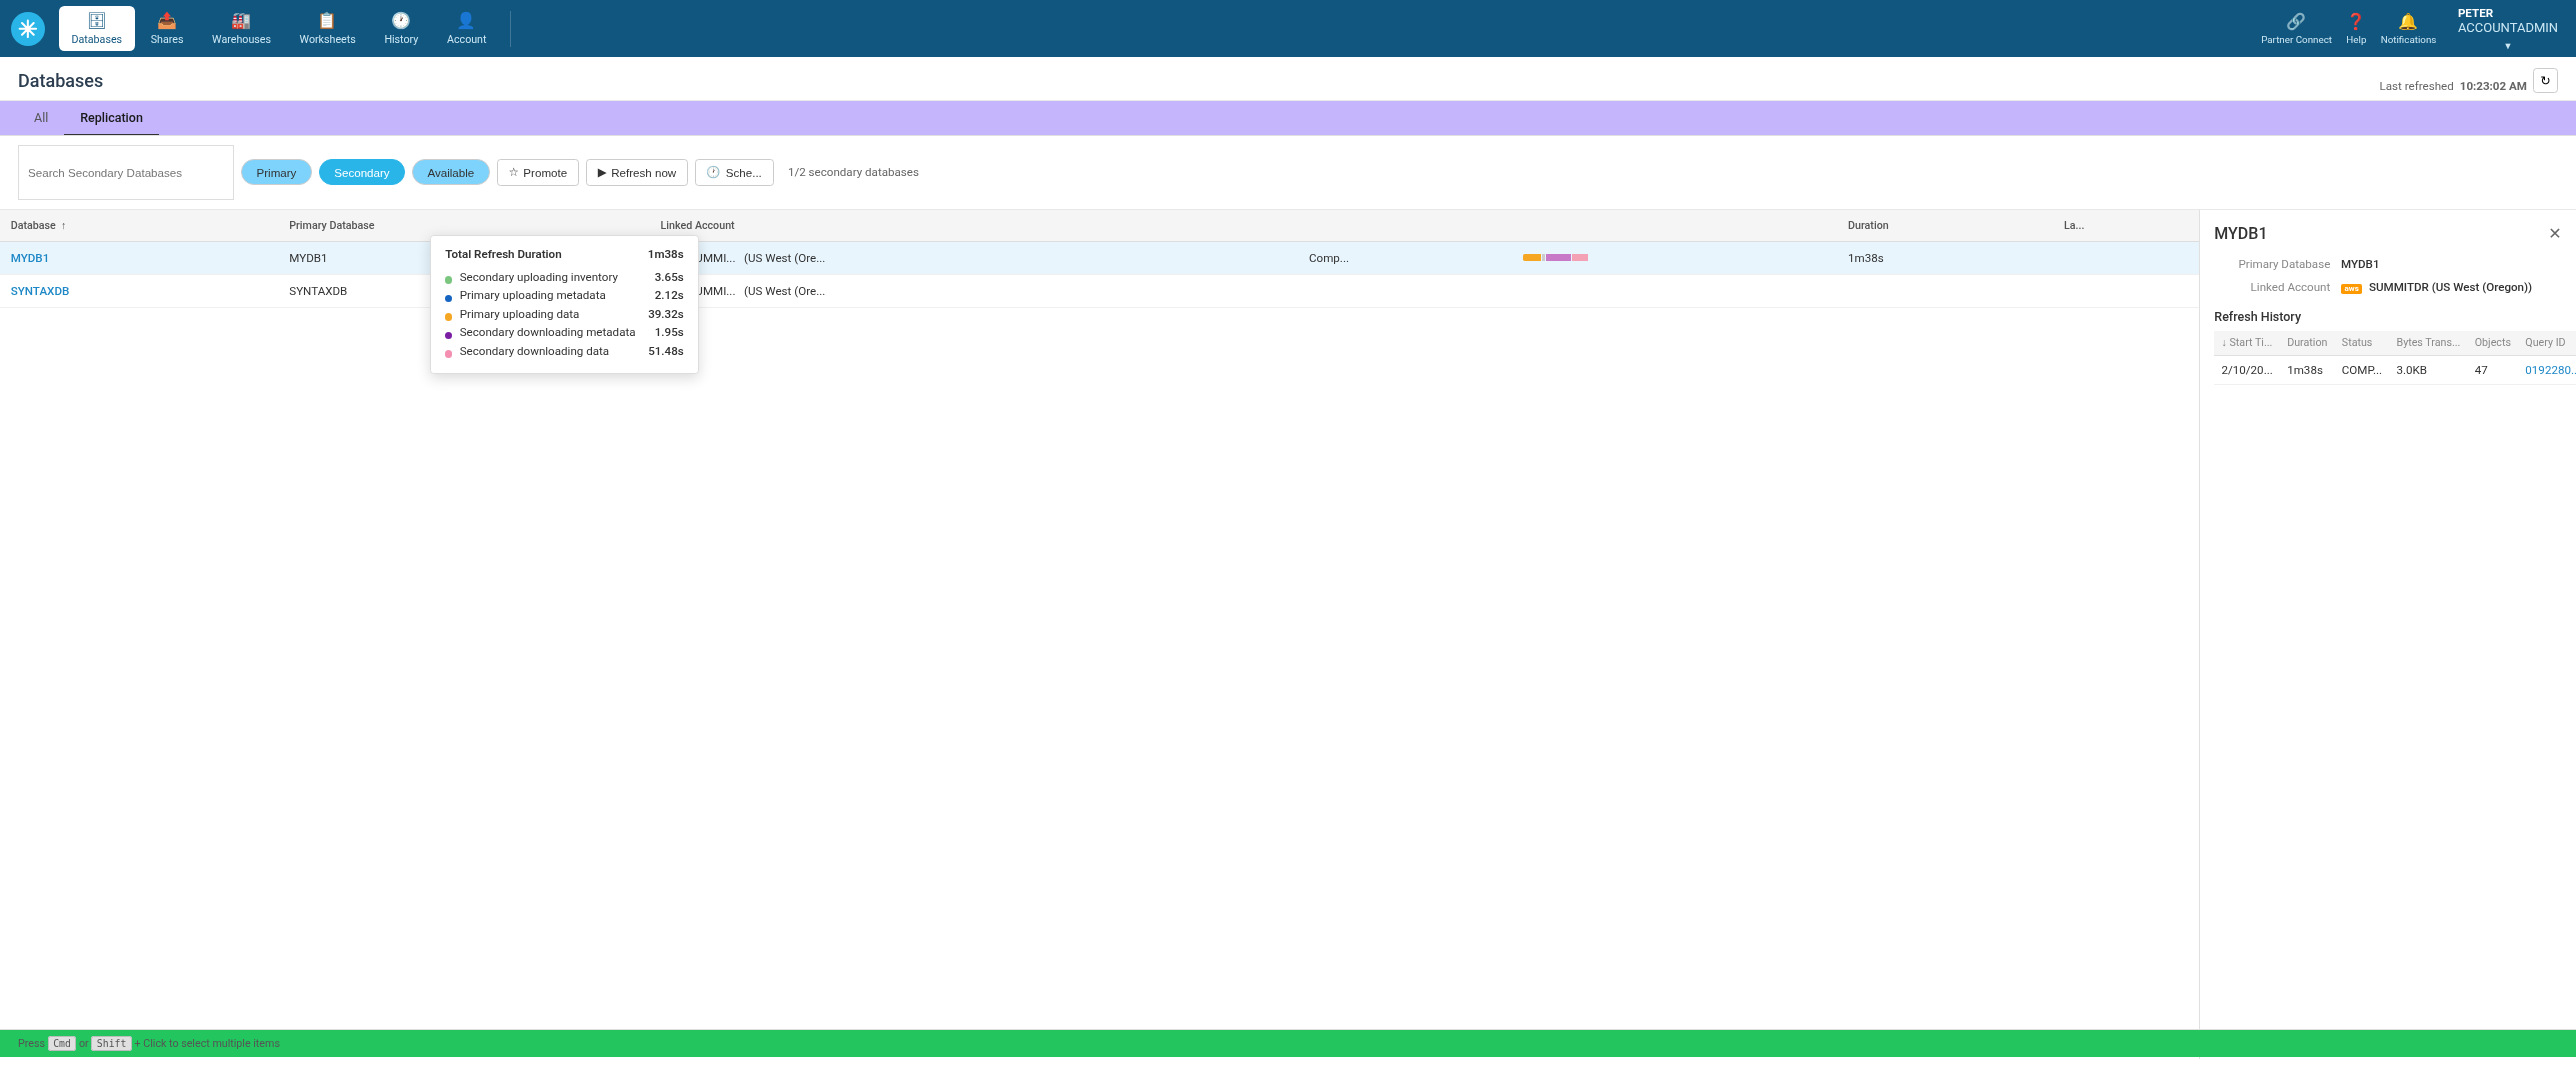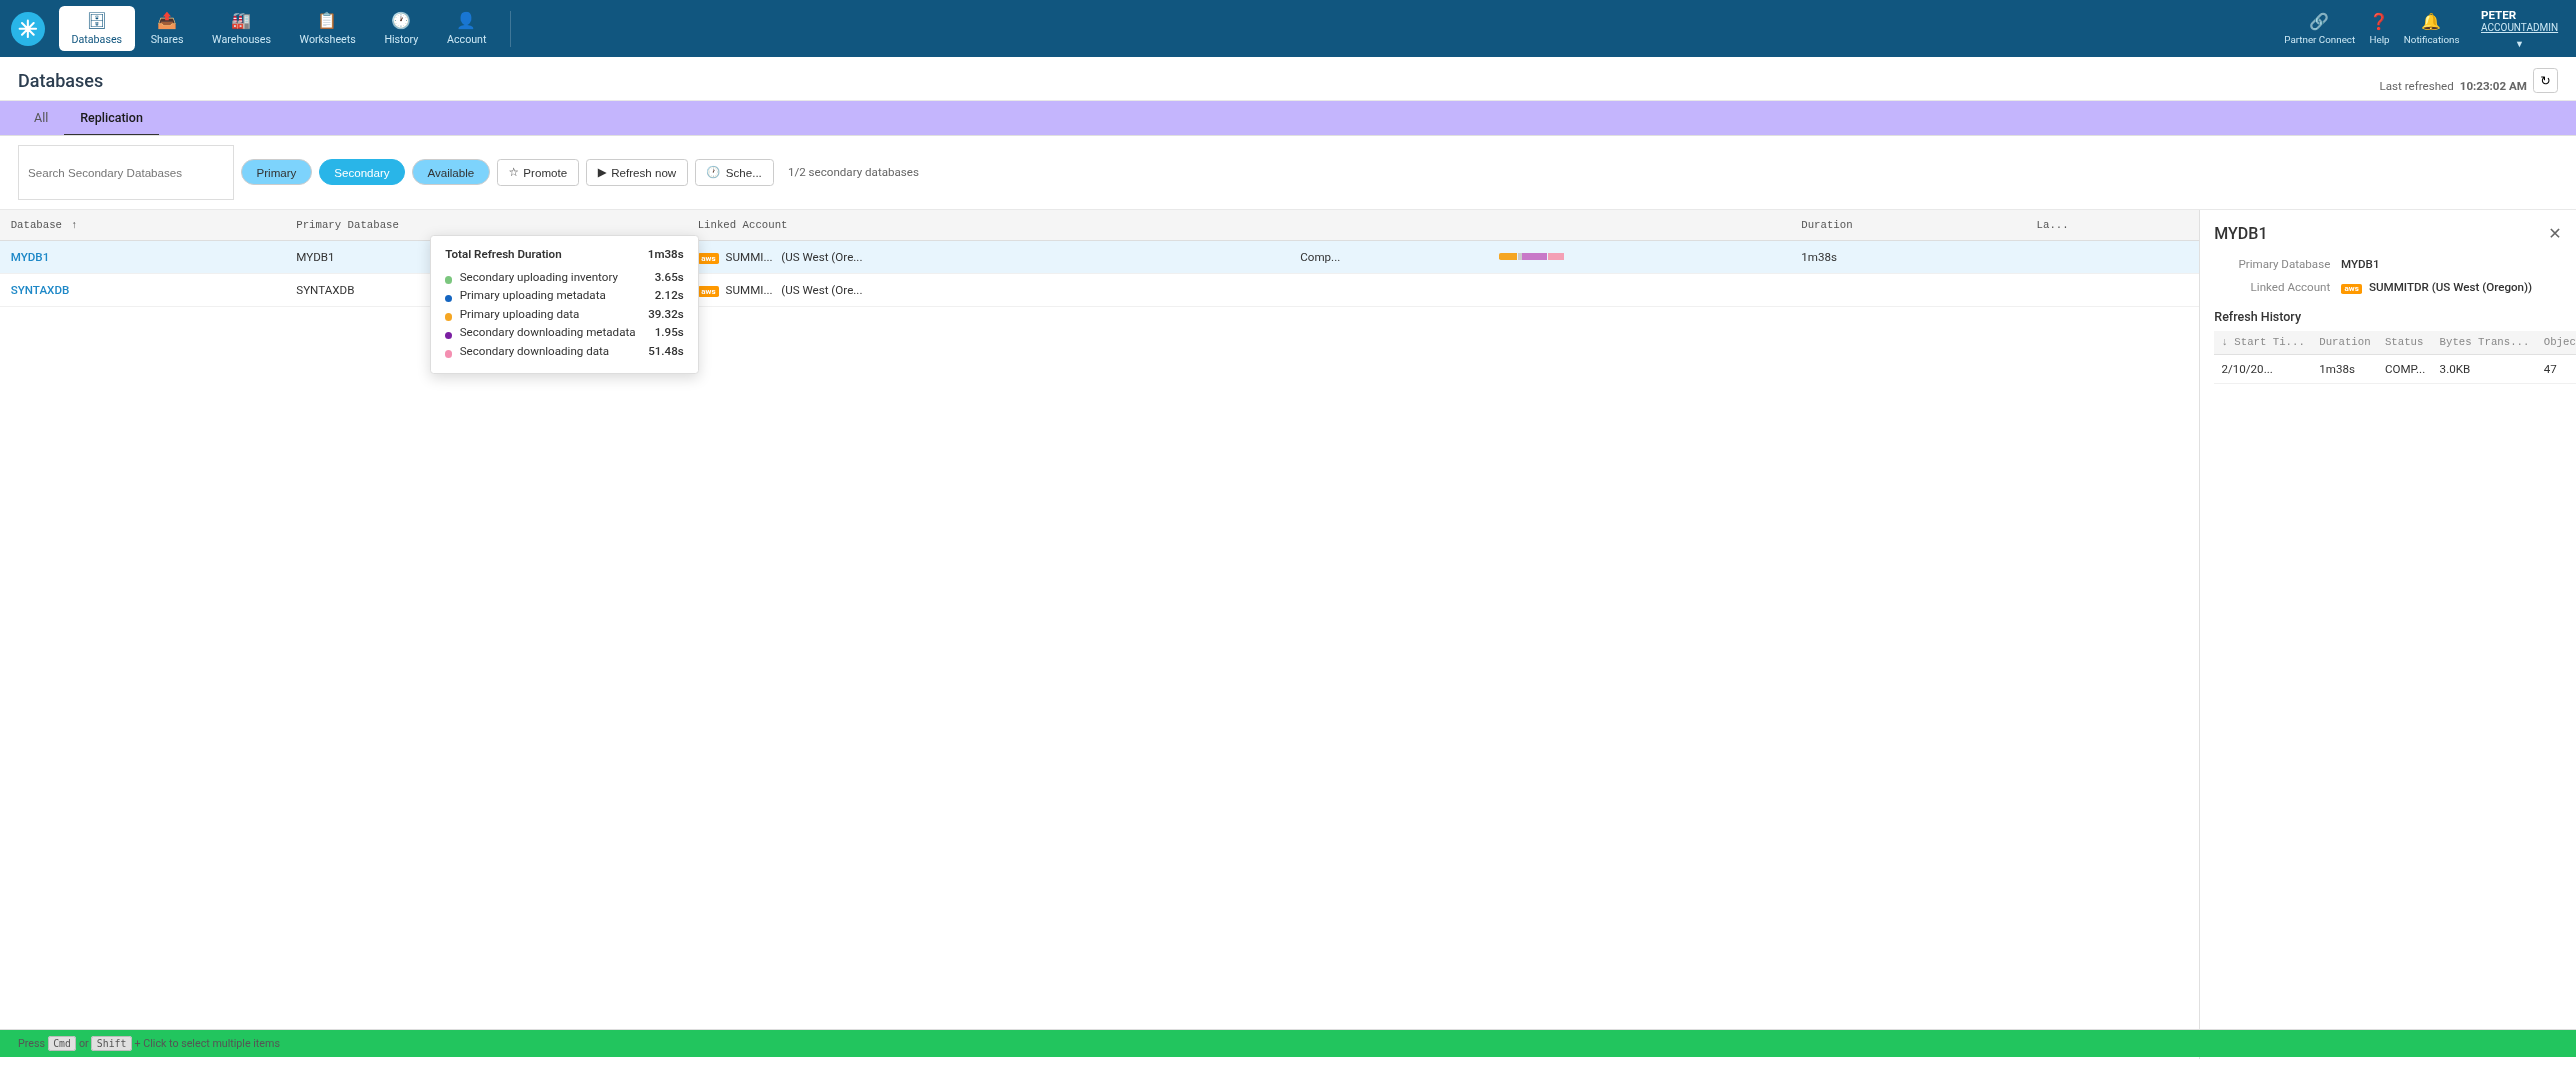--- a/index.html
+++ b/index.html
@@ -70,21 +70,21 @@
     .user-area {
       display: flex;
       align-items: center;
       gap: 5.4px;
       color: white;
       cursor: pointer;
       padding: 3.6px 7.2px;
       flex-direction: column;
     }
     .user-name { font-weight: bold; font-size: 11.6px; }
-    .user-role { font-size: 10px; color: #cce8f5; text-decoration: underline; }
+    .user-role { font-size: 13px; color: #cce8f5; }
 
     
     .page-header {
       display: flex;
       align-items: center;
       justify-content: space-between;
       padding: 10.7px 18px 7.2px;
       background: white;
       border-bottom: 0.9px solid #e8e8e8;
     }
@@ -176,21 +176,20 @@
     table { width: 100%; border-collapse: collapse; }
     thead tr { background: #f5f5f5; }
     thead th {
       padding: 9px 10.7px;
       text-align: left;
       font-weight: 500;
       color: #555;
       border-bottom: 0.9px solid #ddd;
       font-size: 10.7px;
       white-space: nowrap;
-      font-family: Liberation Mono, monospace;
     }
     thead th.sortable { cursor: pointer; }
     thead th .sort-arrow { margin-left: 2.7px; }
     tbody tr {
       border-bottom: 0.9px solid #f0f0f0;
       cursor: pointer;
     }
     tbody tr.selected { background: #e8f5fd; }
     tbody td { padding: 9px 10.7px; font-size: 11.6px; }
     .db-link { color: #1e88c7; text-decoration: none; font-weight: 500; }

